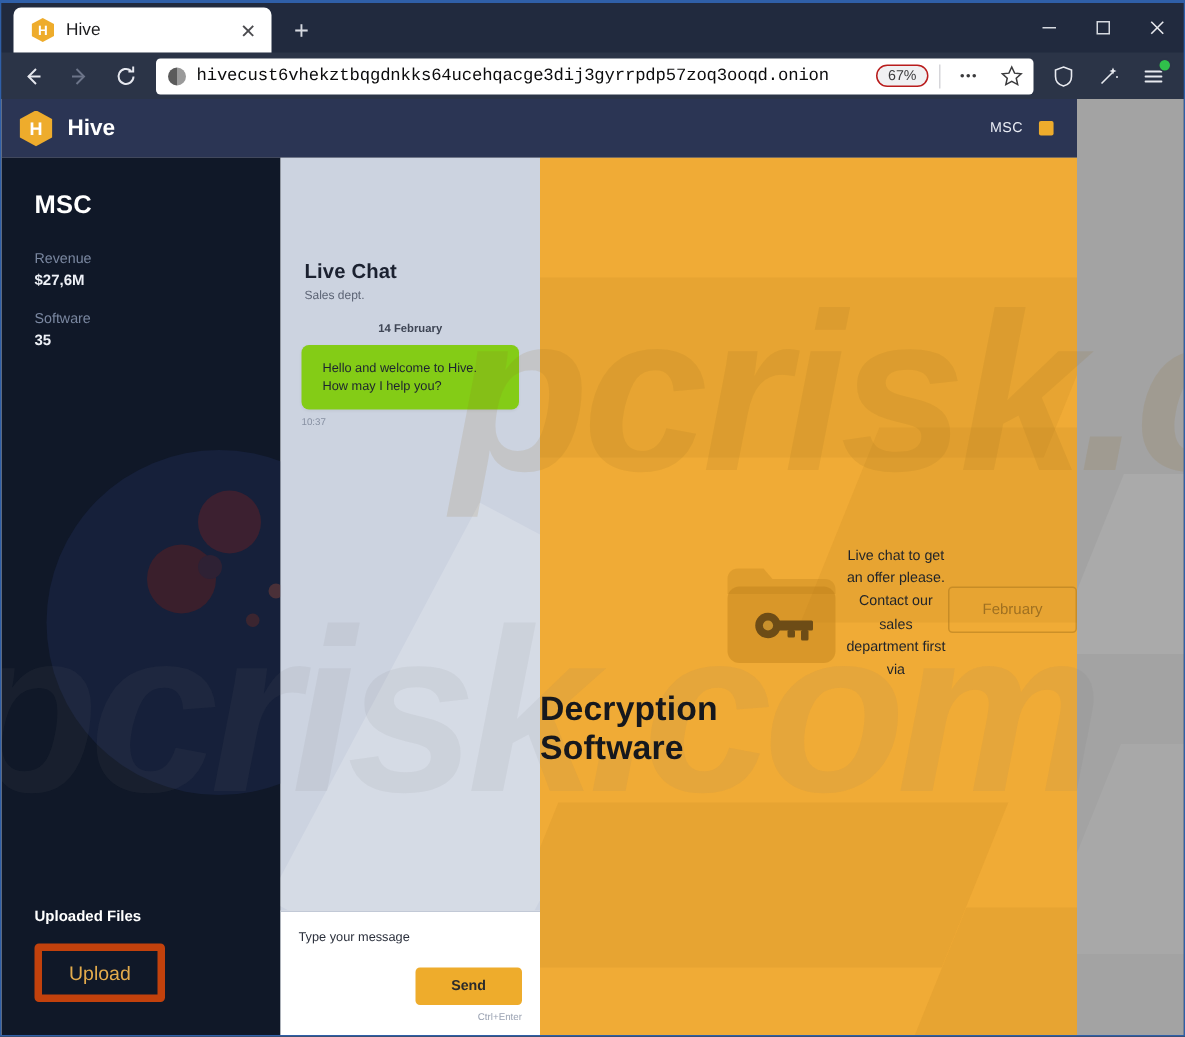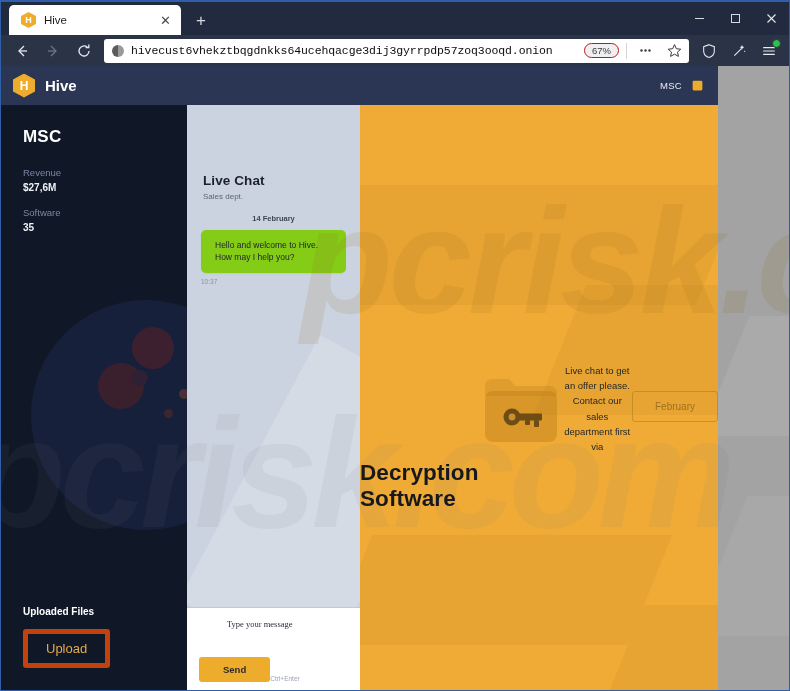--- a/index.html
+++ b/index.html
@@ -304,28 +304,27 @@
     background: #ffffff;
     border-top: 1px solid #c2c9d6;
     padding: 11px 12px 8px 12px;
     position: relative; z-index: 4;
     height: 83px;
     display: flex; flex-direction: column;
   }
   .msg-input {
     border: none; outline: none;
     font-size: 8.5px; color: #1c2230;
-    font-family: Liberation Serif, serif;
+    font-family: Liberation Sans, sans-serif;
     background: transparent;
     width: 100%;
     padding: 0;
-    margin-left: 28px;
   }
   .msg-input::placeholder { color: #2a2f3b; }
-  .send-row { margin-top: auto; display: flex; flex-direction: row; align-items: flex-end; }
+  .send-row { margin-top: auto; display: flex; flex-direction: column; align-items: flex-end; }
   .send-btn {
     background: #eeac2c;
     border: none;
     color: #2b2b2b;
     font-size: 9.5px;
     font-weight: 600;
     padding: 7px 24px;
     border-radius: 3px;
     font-family: inherit;
   }

